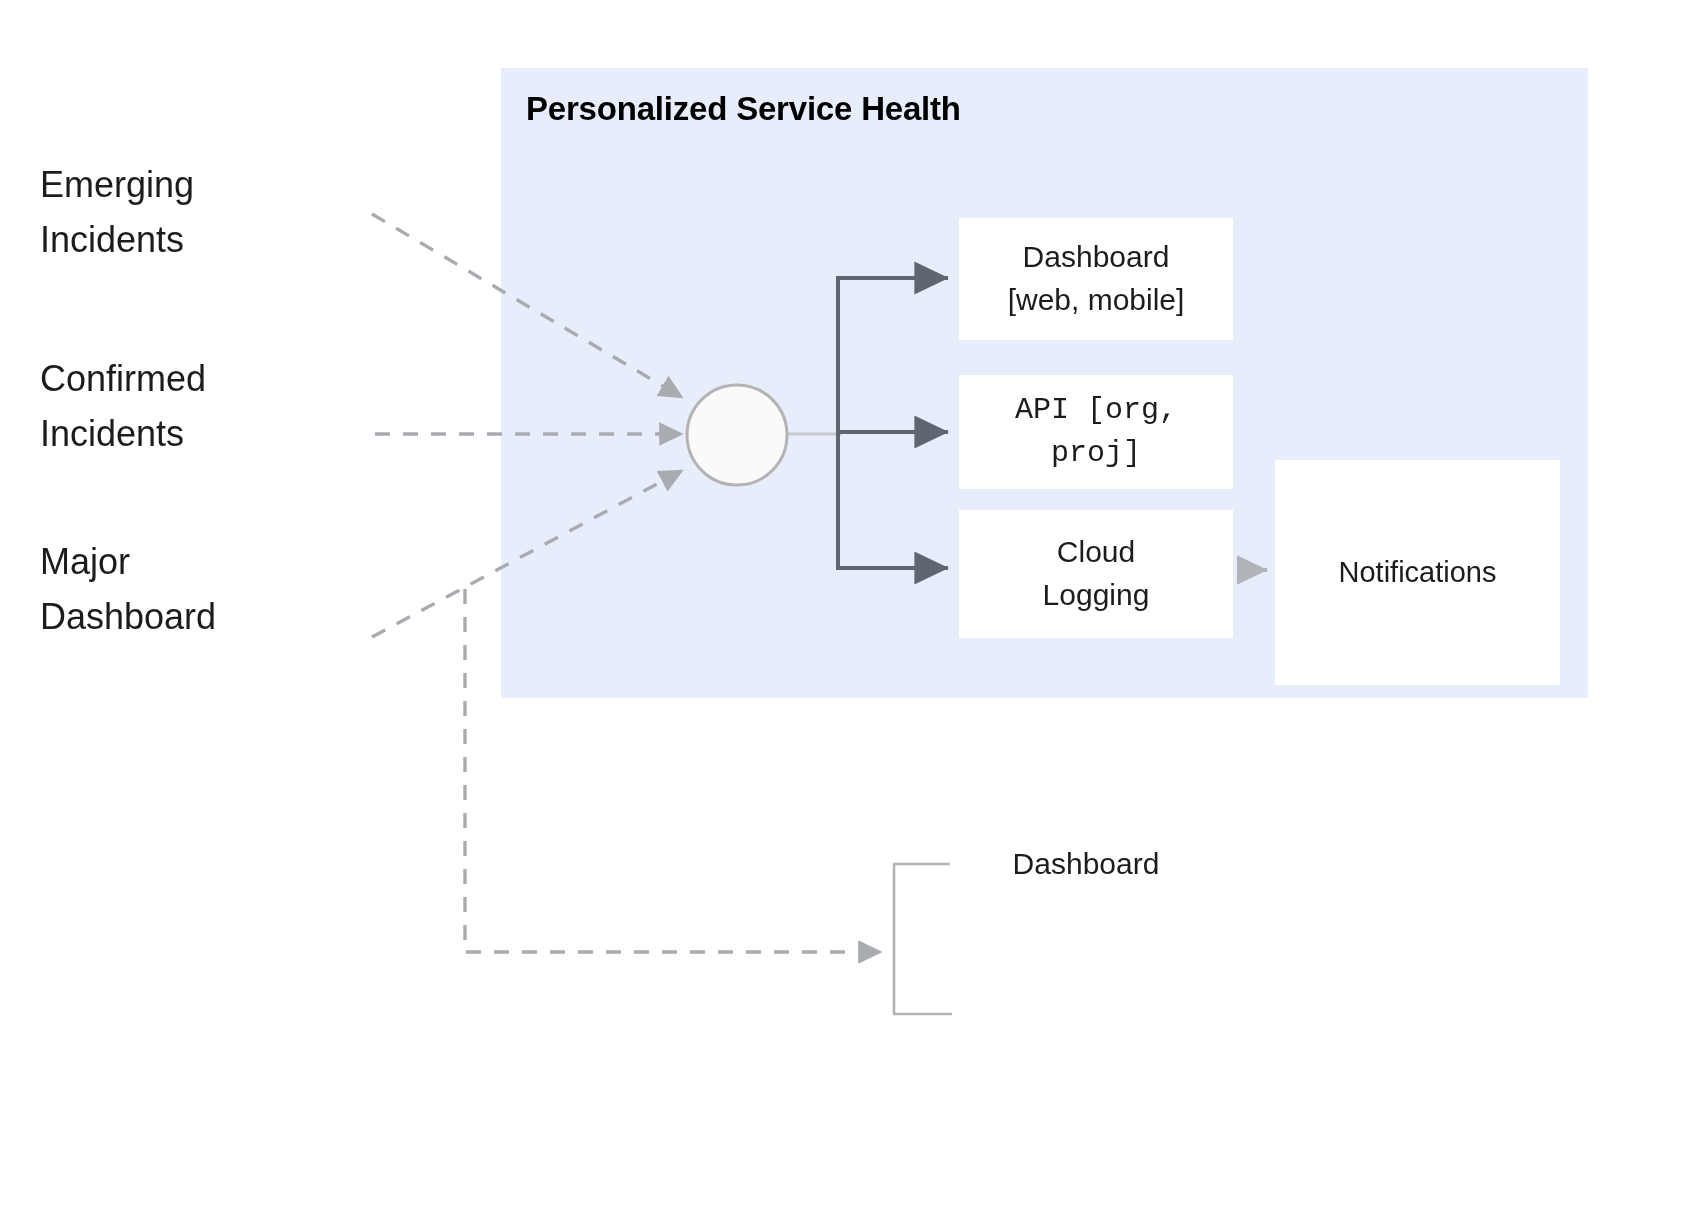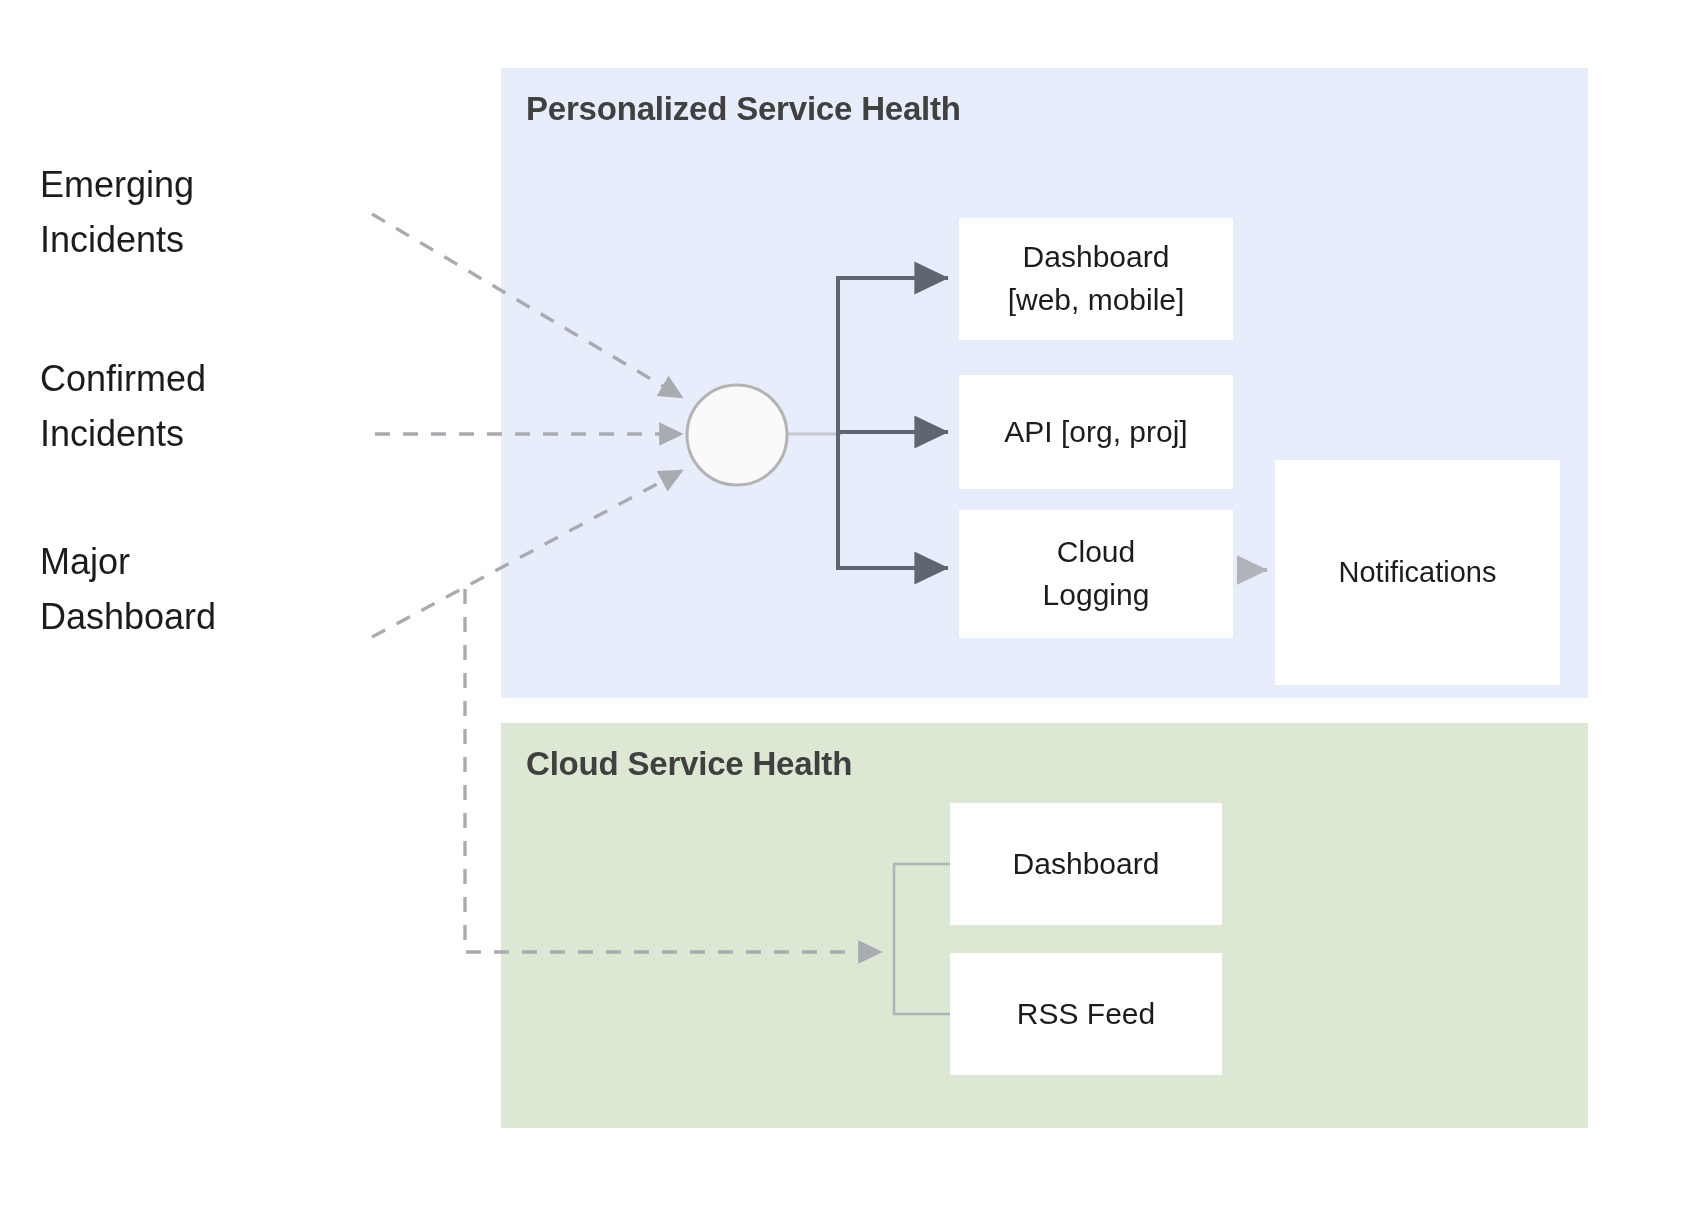--- a/index.html
+++ b/index.html
@@ -34,38 +34,38 @@
   #panel-cloud {
     left: 501px; top: 723px;
     width: 1087px; height: 405px;
     background: #dde8d4;
   }
   .panel-title {
     position: absolute;
     left: 25px; top: 22px;
     font-size: 33px;
     font-weight: bold;
-    color: #404040;
+    color: #000000;
     letter-spacing: -0.2px;
     white-space: nowrap;
   }
   .node-box {
     position: absolute;
     background: #ffffff;
     display: flex;
     align-items: center;
     justify-content: center;
     text-align: center;
     color: #1c1c1c;
     font-size: 30px;
     line-height: 1.42;
     padding: 0 8px;
   }
   #box-psh-dashboard { left: 959px; top: 218px; width: 274px; height: 122px; }
-  #box-psh-api       { left: 959px; top: 375px; width: 274px; height: 114px; }
+  #box-psh-api       { left: 959px; top: 375px; width: 274px; height: 114px; font-family: Liberation Mono, monospace; }
   #box-psh-logging   { left: 959px; top: 510px; width: 274px; height: 128px; }
   #box-psh-notify    {
     left: 1275px; top: 460px; width: 285px; height: 225px;
     flex-direction: row; font-size: 29px; line-height: 1.38;
   }
   #box-notify-sub { font-size: 26px; line-height: 1.4; margin-top: 2px; }
   #box-csh-dashboard { left: 950px; top: 803px; width: 272px; height: 122px; }
   #box-csh-rss       { left: 950px; top: 953px; width: 272px; height: 122px; }
 
   .side-label {
@@ -82,23 +82,20 @@
 </style>
 </head>
 <body>
 
 <div id="stage">
 
   <div class="panel" id="panel-personalized">
     <div class="panel-title">Personalized Service Health</div>
   </div>
 
-  <div class="panel" id="panel-cloud">
-    <div class="panel-title">Cloud Service Health</div>
-  </div>
 
   <svg class="layer" viewBox="0 0 1702 1210" xmlns="http://www.w3.org/2000/svg">
     <defs>
       <marker id="arrow-dark" markerWidth="9" markerHeight="9" refX="8.4" refY="4.5" orient="auto" markerUnits="strokeWidth">
         <path d="M0,0.4 L8.6,4.5 L0,8.6 z" fill="#5f6672"></path>
       </marker>
       <marker id="arrow-dash" markerWidth="7.5" markerHeight="7.5" refX="7" refY="3.75" orient="auto" markerUnits="strokeWidth">
         <path d="M0,0.3 L7.2,3.75 L0,7.2 z" fill="#a8abb0"></path>
       </marker>
       <marker id="arrow-light" markerWidth="8" markerHeight="8" refX="7.5" refY="4" orient="auto" markerUnits="strokeWidth">
@@ -145,15 +142,14 @@
   <div class="node-box" id="box-psh-api">API [org, proj]</div>
 
   <div class="node-box" id="box-psh-logging">Cloud<br>Logging</div>
 
   <div class="node-box" id="box-psh-notify">
     <div>Notifications</div>
   </div>
 
   <div class="node-box" id="box-csh-dashboard">Dashboard</div>
 
-  <div class="node-box" id="box-csh-rss">RSS Feed</div>
 
 </div>
 
 </body></html>

